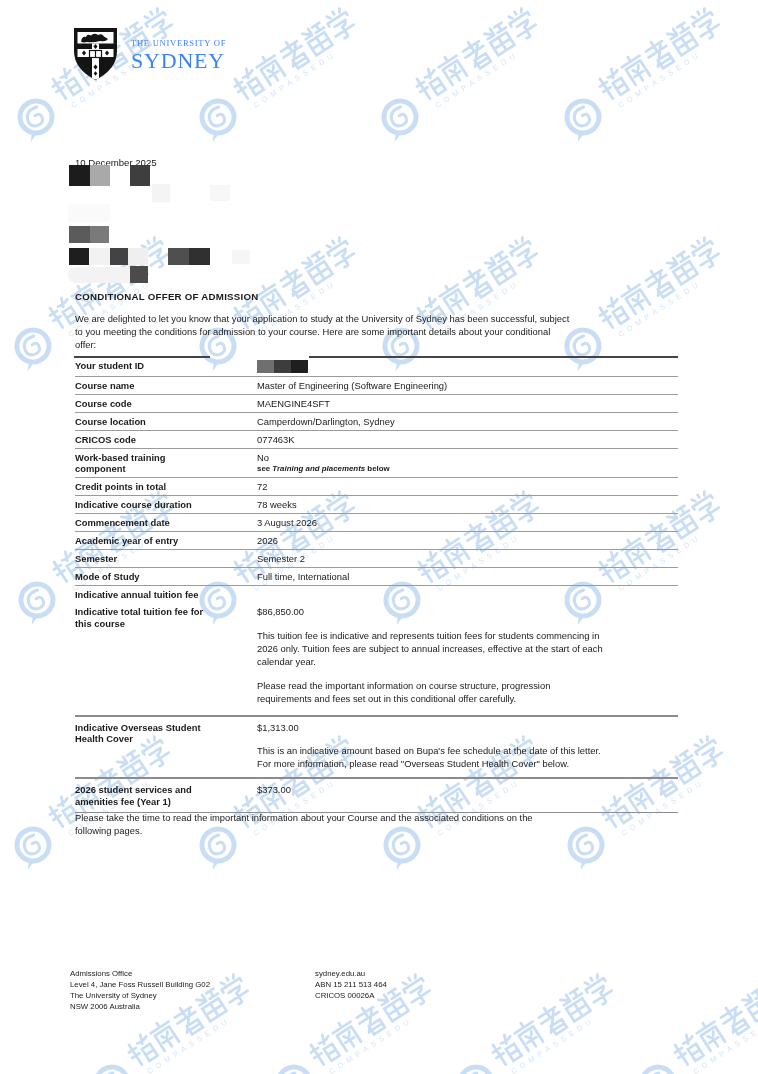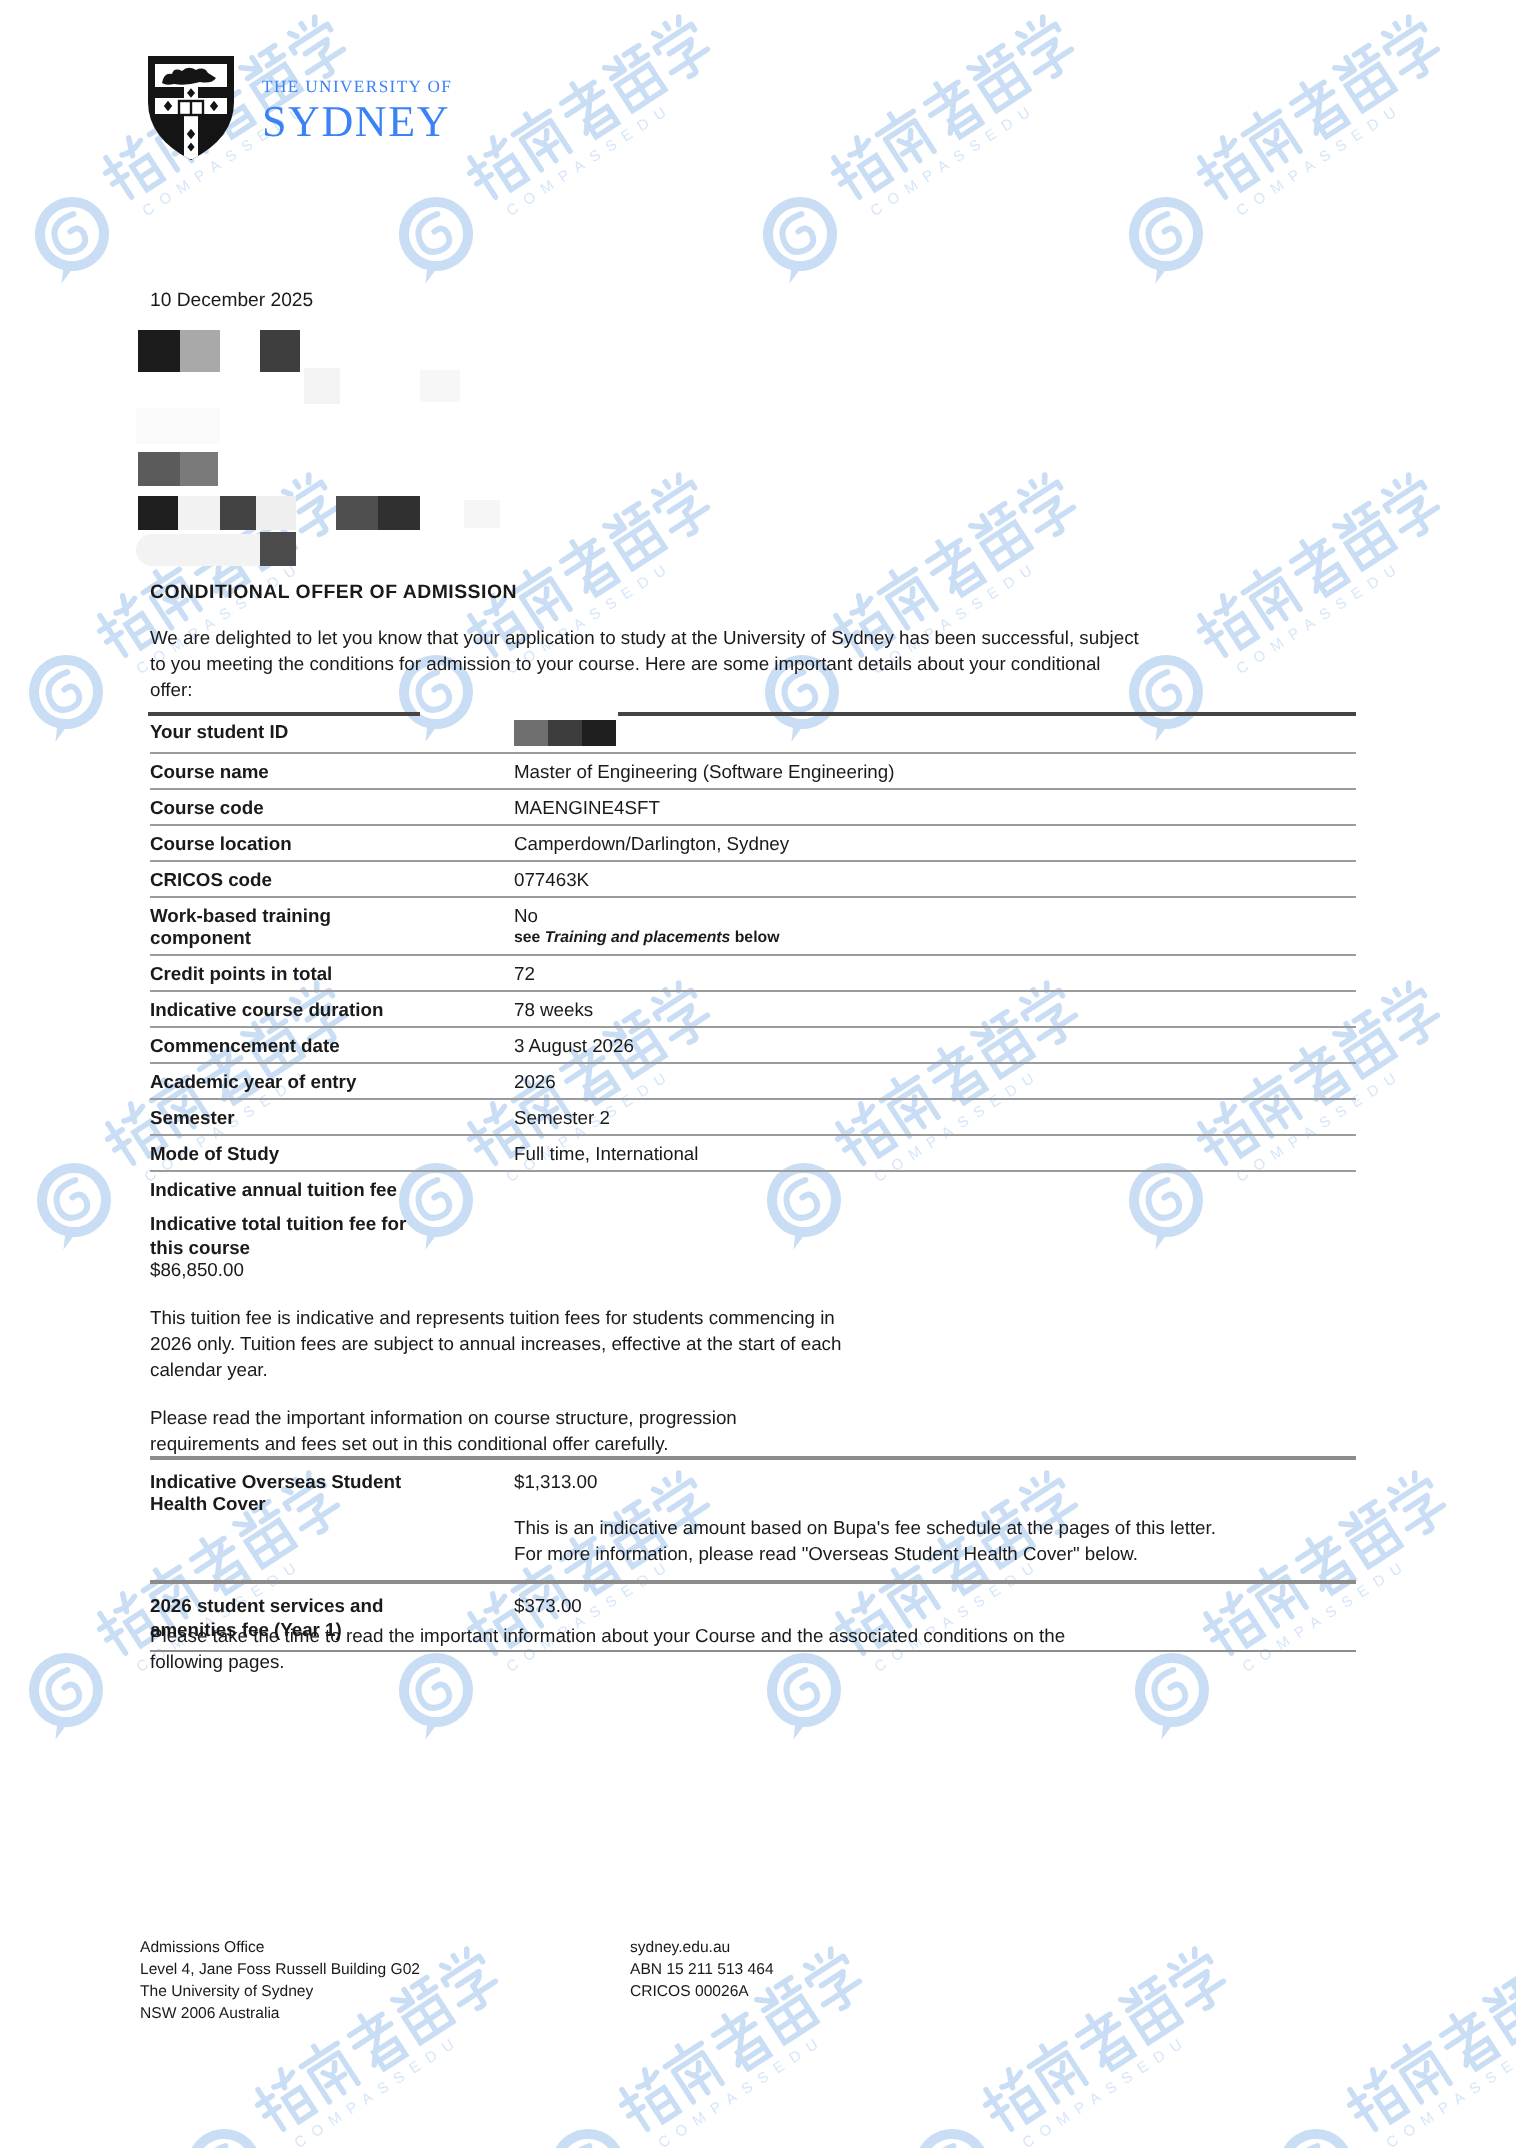--- a/index.html
+++ b/index.html
@@ -12,21 +12,21 @@
   .stamp-rot{display:flex;align-items:flex-start;gap:9px;transform:rotate(-33deg);transform-origin:20px 20px;}
   .stamp-body{display:flex;flex-direction:column;margin-top:-7px;}
   .stamp-sub{font-size:7.5px;letter-spacing:4.5px;color:var(--wm2,#d6e6f8);padding-left:7px;margin-top:1px;white-space:nowrap;}
 
   
   .logo{position:absolute;left:73px;top:27px;display:flex;align-items:flex-start;z-index:1;}
   .wordmark{margin-left:13px;margin-top:11px;font-family:"Liberation Serif",serif;color:#3b82f6;}
   .wm-top{font-size:8.6px;letter-spacing:0.7px;white-space:nowrap;}
   .wm-syd{font-size:22px;letter-spacing:0.8px;margin-top:0px;white-space:nowrap;}
 
-  .date{position:absolute;left:75px;top:145px;font-size:9.6px;z-index:1;}
+  .date{position:absolute;left:75px;top:157px;font-size:9.6px;z-index:1;}
   .redact{position:absolute;z-index:1;}
 
   .title{position:absolute;left:75px;top:291px;font-size:9.7px;font-weight:bold;letter-spacing:0.25px;z-index:1;}
   .pre{white-space:pre-line;}
   .intro{position:absolute;left:75px;top:312px;width:612px;font-size:9.4px;line-height:13.2px;z-index:1;}
 
   
   .offer-table{position:absolute;left:75px;top:356px;width:603px;z-index:1;
                border-bottom:1.5px solid #8c8c8c;}
   .rule-seg{position:absolute;top:0;height:1.5px;background:#444;}
@@ -762,39 +762,39 @@
 
     <div class="trow">
       <div class="tlabel">Mode of Study</div>
       <div class="tvalue">Full time, International</div>
     </div>
 
     <div class="trow">
       <div class="tlabel">Indicative annual tuition fee</div>
     </div>
 
-    <div class="trow no-top" style="padding-bottom:0;flex-direction:column;">
+    <div class="trow no-top" style="padding-bottom:10px;">
       <div class="tlabel pre">Indicative total tuition fee for
 this course</div>
       <div class="tvalue">
         <div>$86,850.00</div>
         <div class="para pre">This tuition fee is indicative and represents tuition fees for students commencing in
 2026 only. Tuition fees are subject to annual increases, effective at the start of each
 calendar year.</div>
         <div class="para pre">Please read the important information on course structure, progression
 requirements and fees set out in this conditional offer carefully.</div>
       </div>
     </div>
 
     <div class="trow thick" style="padding-bottom:7px;">
       <div class="tlabel pre">Indicative Overseas Student
 Health Cover</div>
       <div class="tvalue">
         <div>$1,313.00</div>
-        <div class="para pre">This is an indicative amount based on Bupa's fee schedule at the pages of this letter.
+        <div class="para pre">This is an indicative amount based on Bupa's fee schedule at the date of this letter.
 For more information, please read "Overseas Student Health Cover" below.</div>
       </div>
     </div>
 
     <div class="trow thick" style="padding-bottom:5px;">
       <div class="tlabel pre">2026 student services and
 amenities fee (Year 1)</div>
       <div class="tvalue">$373.00</div>
     </div>
   </div>

